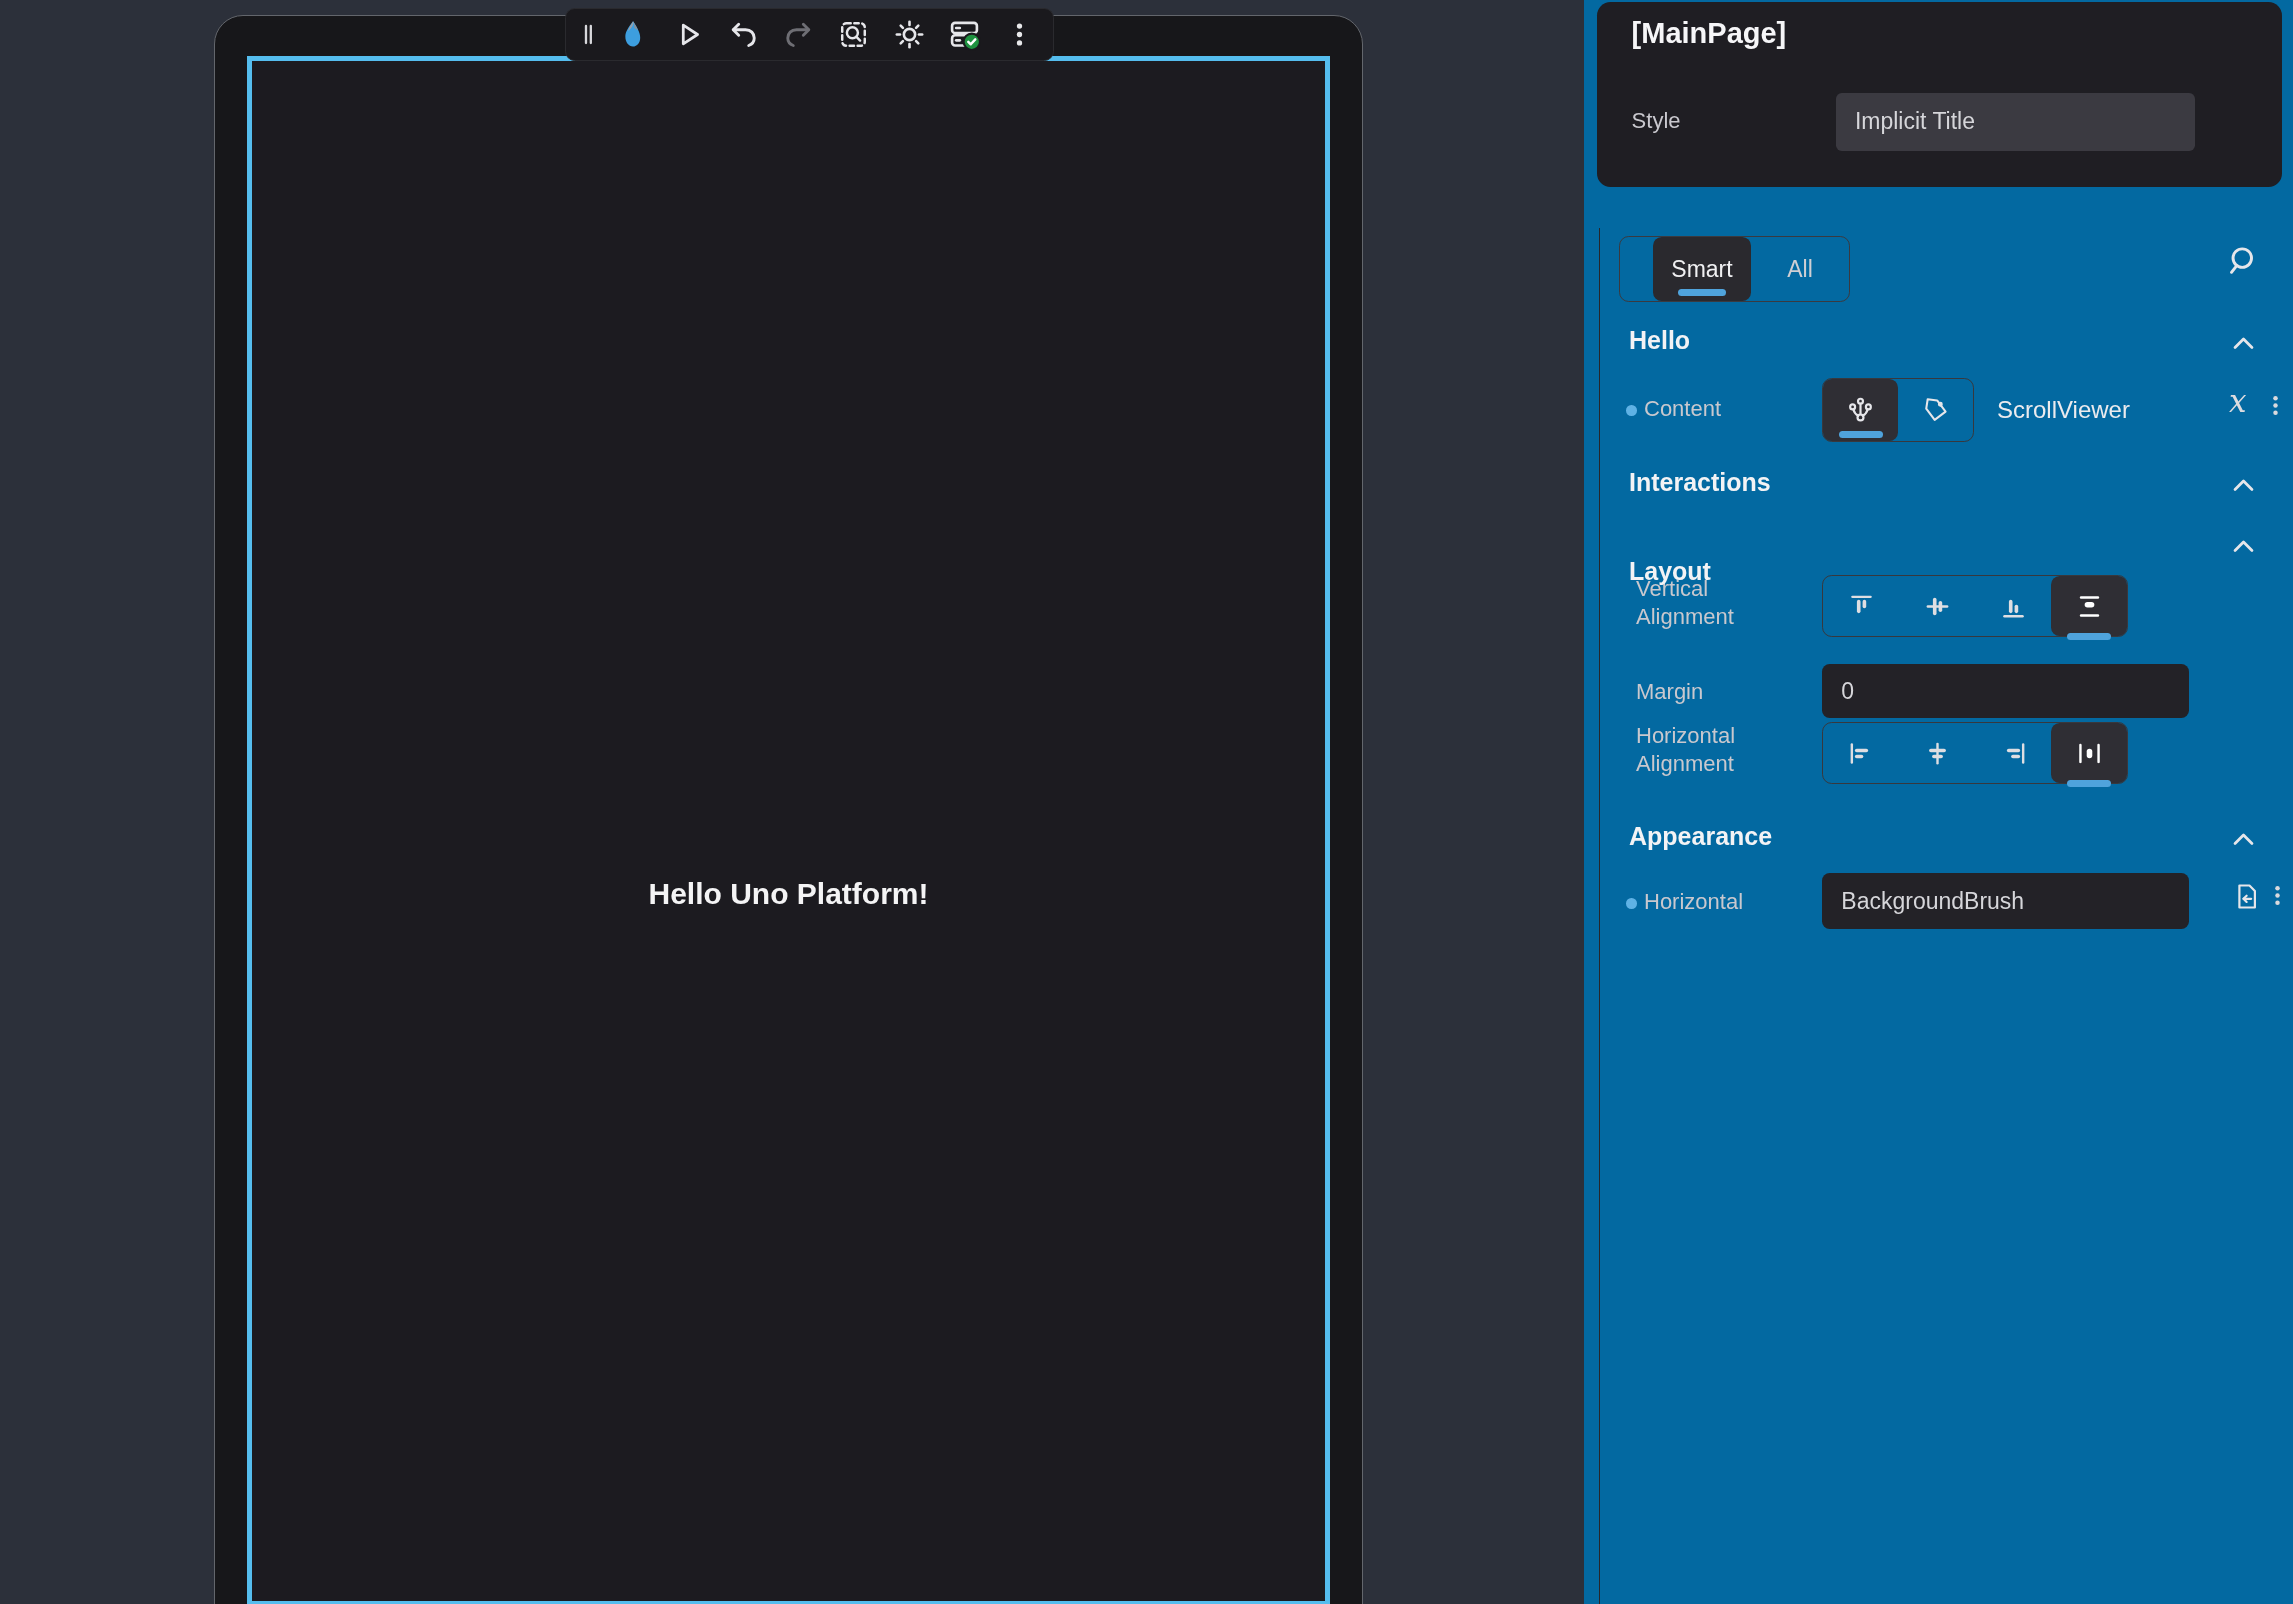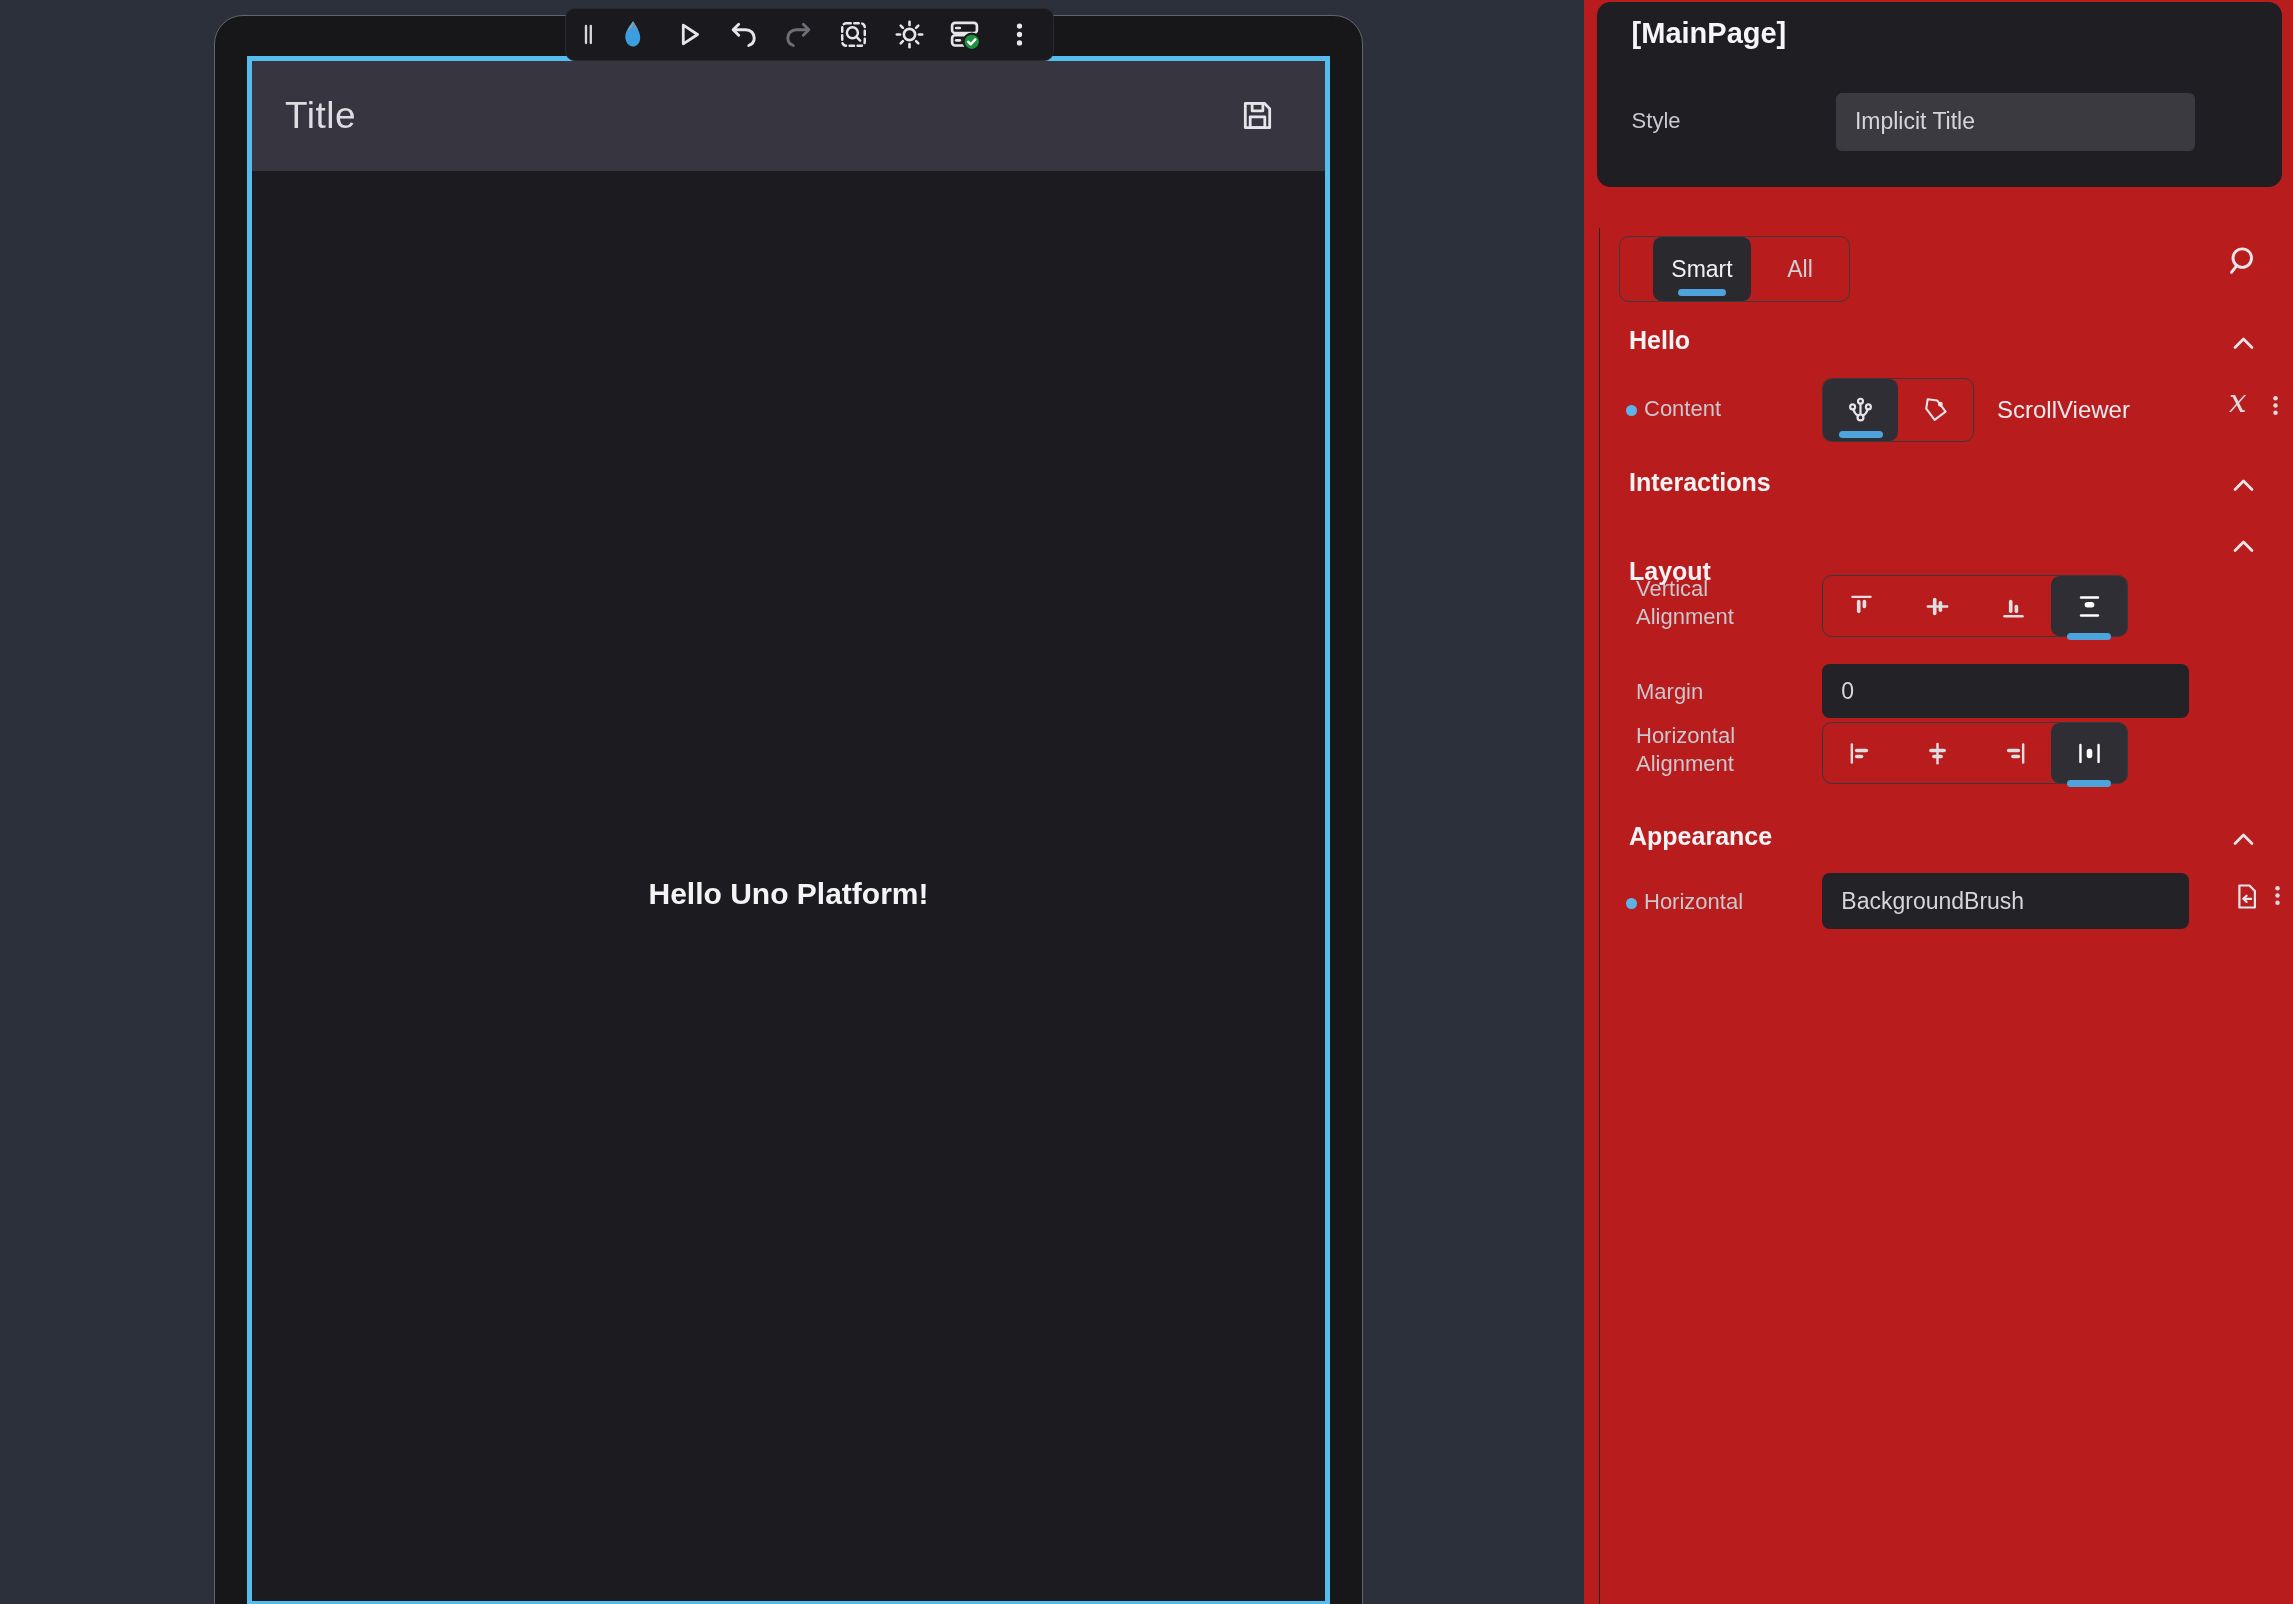--- a/index.html
+++ b/index.html
@@ -21,21 +21,21 @@
   #hello{position:absolute;left:0;right:0;top:816px;text-align:center;font-size:30px;font-weight:700;color:#F4F4F5;}
 
   
   #toolbar{position:absolute;left:565px;top:7.7px;width:489px;height:53px;background:#1A191D;
     border:1px solid #2A2A2E;border-radius:9.7px;display:flex;align-items:center;
     justify-content:space-between;padding:0 13.5px;box-sizing:border-box;z-index:5;}
   .tbtn{width:39px;height:39px;display:flex;align-items:center;justify-content:center;border-radius:5.8px;}
   .tbtn.grip{width:17.4px;}
 
   
-  #inspector{position:absolute;left:1584px;top:0;width:709px;height:1605px;background:#b91c1c;}
+  #inspector{position:absolute;left:1584px;top:0;width:709px;height:1605px;background:#0369a1;}
   #insp-line{position:absolute;left:14.5px;top:228px;bottom:0;width:1px;background:#27272B;}
   #mp-card{position:absolute;left:12.6px;top:1.9px;width:685px;height:185px;background:#1F1E23;border-radius:13.5px;}
   #mp-title{position:absolute;left:35px;top:15.4px;font-size:29px;font-weight:700;color:#F6F6F8;}
   .prop-label{font-size:22px;color:#C9C8CE;}
   #style-label{position:absolute;left:35px;top:106px;}
   .input{background:#232227;border-radius:7.7px;box-sizing:border-box;display:flex;align-items:center;
     padding-left:19.3px;font-size:23px;color:#D6D6DA;}
   #style-input{position:absolute;left:239px;top:91px;width:359px;height:58px;background:#3B3A41;border-radius:5.8px;}
 
   #tabs{position:absolute;left:35px;top:236px;width:231px;height:66px;border:1px solid #3A3A40;
@@ -62,31 +62,20 @@
     font-size:31px;color:#DCDCE0;line-height:1;}
   .kebab{width:27px;height:27px;}
 </style>
 </head>
 <body>
 
 <div id="stage">
 
   <div id="phone">
     <div id="screen">
-      <div id="appbar">
-        <span id="apptitle">Title</span>
-        <span class="spacer"></span>
-        <span>
-          <svg width="39" height="39" viewBox="0 0 24 24" class="icon-stroke" style="stroke-width:1.7">
-            <path d="M4.5 4.5 H16.2 L19.5 7.8 V19.5 H4.5 Z"></path>
-            <rect x="8.7" y="4.5" width="6.6" height="4.6"></rect>
-            <rect x="7.5" y="12.8" width="9" height="6.7"></rect>
-          </svg>
-        </span>
-      </div>
       <div id="hello">Hello Uno Platform!</div>
     </div>
   </div>
 
   <div id="toolbar">
     <span class="tbtn grip">
       <svg width="17.4" height="29" viewBox="0 0 18 24">
         <rect x="5" y="2" width="2.4" height="20" rx="1.2" fill="#D8D8DC"></rect>
         <rect x="10" y="2" width="2.4" height="20" rx="1.2" fill="#D8D8DC"></rect>
       </svg>

